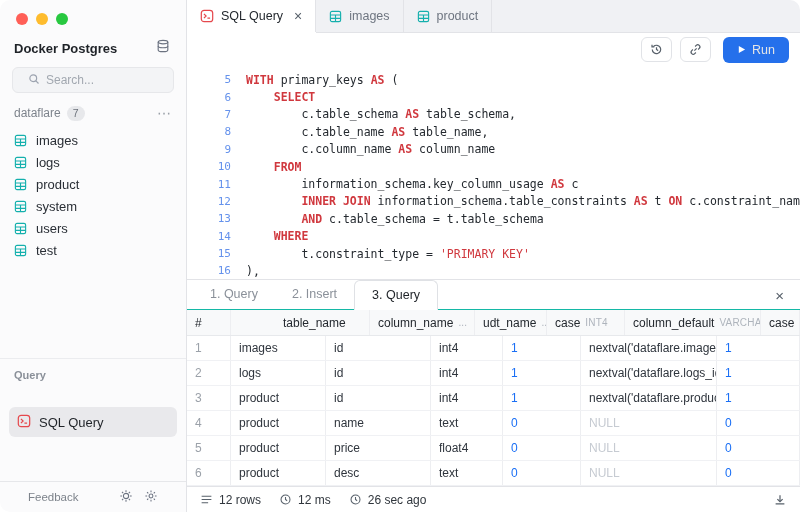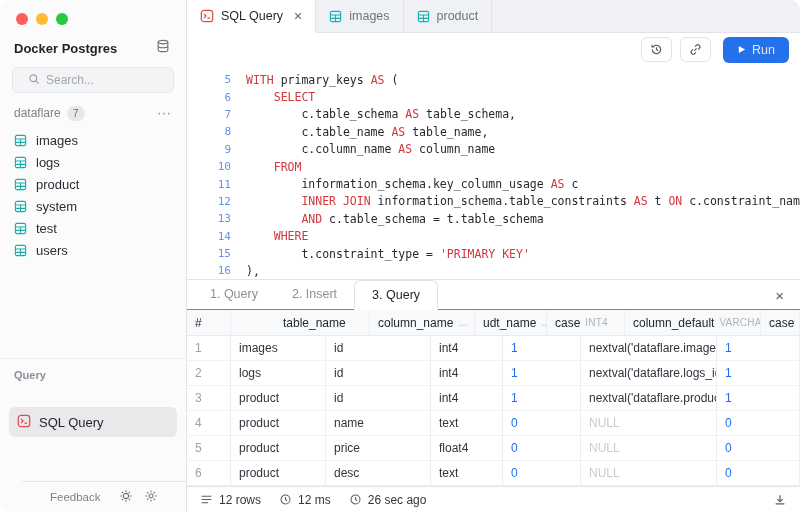--- a/index.html
+++ b/index.html
@@ -20,41 +20,41 @@
   .group-row { display:flex; align-items:center; gap:6px; padding:8px 14px 4px 14px; color:#7d838c; font-size:12px; }
   .badge { background:#e7e8eb; color:#6b717a; border-radius:8px; font-size:10.5px; padding:1px 6px; line-height:13px; }
   .group-dots { margin-left:auto; color:#9aa0a8; font-size:14px; letter-spacing:1px; cursor:default; }
   .tables { padding:4px 0 0 0; }
   .sb-item { display:flex; align-items:center; gap:9px; height:22px; padding:0 14px; font-size:13px; color:#2a2f36; cursor:default; }
   .sb-item svg { flex:0 0 auto; }
   .spacer { flex:1; }
   .query-section { border-top:1px solid #ebecef; padding:8px 0 44px 0; }
   .sec-label { font-size:11px; color:#8a9099; padding:2px 14px 26px 14px;font-weight:bold; }
   .query-item { display:flex; align-items:center; gap:8px; margin:0 9px; height:30px; padding:0 8px; border-radius:6px; background:#e9e9ec; font-size:13px; color:#1f2328; }
-  .sb-footer { border-top:1px solid #e6e7ea; height:31px; display:flex; align-items:center; padding:0 28px; gap:10px;margin-left:22px; }
+  .sb-footer { border-top:1px solid #e6e7ea; height:31px; display:flex; align-items:center; padding:0 28px; gap:10px; }
   .sb-footer .fb { font-size:11.5px; color:#7d838b; }
   .f-icons { margin-left:auto; display:flex; gap:11px; align-items:center; }
 
   
   .main { flex:1; display:flex; flex-direction:column; min-width:0; background:#fff; }
 
   .tabbar { height:33px; background:#f0f1f4; border-bottom:1px solid #e2e3e7; display:flex; }
   .tab { display:flex; align-items:center; gap:7px; padding:0 13px; border-right:1px solid #e2e3e7; font-size:12.5px; color:#6e7580; }
   .tab.active { background:#fff; color:#24292f; font-weight:500; box-shadow:0 1px 0 0 #fff; position:relative; z-index:2; }
   .tab-close { color:#57606a; font-size:14px; margin-left:4px; }
 
   .toolbar { height:33px; display:flex; align-items:center; justify-content:flex-end; gap:8px; padding:0 11px; background:#fff; }
   .icon-btn { width:31px; height:25px; border:1px solid #e1e3e7; border-radius:6px; background:#fff; display:flex; align-items:center; justify-content:center; }
   .run-btn { display:flex; align-items:center; gap:6px; height:26px; padding:0 14px; margin-left:4px; border:none; border-radius:6px; background:#2570eb; color:#e5e5e5; font-family:"Liberation Sans",sans-serif; font-size:12.5px; font-weight:500; }
 
   .editor { flex:1; overflow:hidden; padding-top:5px; background:#fff; }
   .code-line { display:flex; height:17.4px; align-items:center; white-space:pre; font-family:"DejaVu Sans Mono", monospace; font-size:11.5px; }
   .line-num { width:44px; text-align:right; color:#6592ec; flex:0 0 auto; padding-right:0; font-size:11px; }
   .line-code { margin-left:15px; overflow:hidden; }
-  .tok-k { color:#d0383e; font-weight:normal; }
+  .tok-k { color:#d0383e; font-weight:bold; }
   .tok-s { color:#d0383e; }
   .tok-p { color:#24292f; }
 
   
   .results { border-top:1px solid #e2e3e7; }
   .rtabs { height:30px; display:flex; align-items:flex-end; border-bottom:1px solid #14b8a6; padding-left:6px; background:#fff;justify-content:center; }
   .rtab { height:29px; line-height:29px; padding:0 17px; font-size:12.5px; color:#8a9099; }
   .rtab.active { height:30px; line-height:28px; background:#fff; color:#1f2328; font-weight:500; border:1px solid #dfe1e5; border-bottom:1px solid #fff; border-radius:6px 6px 0 0; margin-bottom:-1px; position:relative; z-index:2; }
   .rtabs-close { margin-left:auto; margin-bottom:6px; padding-right:16px; color:#57606a; font-size:15px; line-height:15px; }
 
@@ -148,30 +148,30 @@
           </svg>
           <span>system</span>
         </div>
         <div class="sb-item">
           <svg width="13" height="13" viewBox="0 0 16 16">
             <g fill="none" stroke="#14b0ad" stroke-width="1.4">
               <rect x="1.7" y="1.7" width="12.6" height="12.6" rx="2"></rect>
               <path d="M1.7 6.2h12.6M8 6.2v8.1M1.7 10.3h12.6"></path>
             </g>
           </svg>
+          <span>users</span>
+        </div>
+        <div class="sb-item">
+          <svg width="13" height="13" viewBox="0 0 16 16">
+            <g fill="none" stroke="#14b0ad" stroke-width="1.4">
+              <rect x="1.7" y="1.7" width="12.6" height="12.6" rx="2"></rect>
+              <path d="M1.7 6.2h12.6M8 6.2v8.1M1.7 10.3h12.6"></path>
+            </g>
+          </svg>
           <span>test</span>
-        </div>
-        <div class="sb-item">
-          <svg width="13" height="13" viewBox="0 0 16 16">
-            <g fill="none" stroke="#14b0ad" stroke-width="1.4">
-              <rect x="1.7" y="1.7" width="12.6" height="12.6" rx="2"></rect>
-              <path d="M1.7 6.2h12.6M8 6.2v8.1M1.7 10.3h12.6"></path>
-            </g>
-          </svg>
-          <span>users</span>
         </div>
       </div>
 
     <div class="spacer"></div>
 
     <div class="query-section">
       <div class="sec-label">Query</div>
       <div class="query-item">
         <span>
           <svg width="14" height="14" viewBox="0 0 16 16" fill="none" stroke="#e5484d" stroke-width="1.4">

